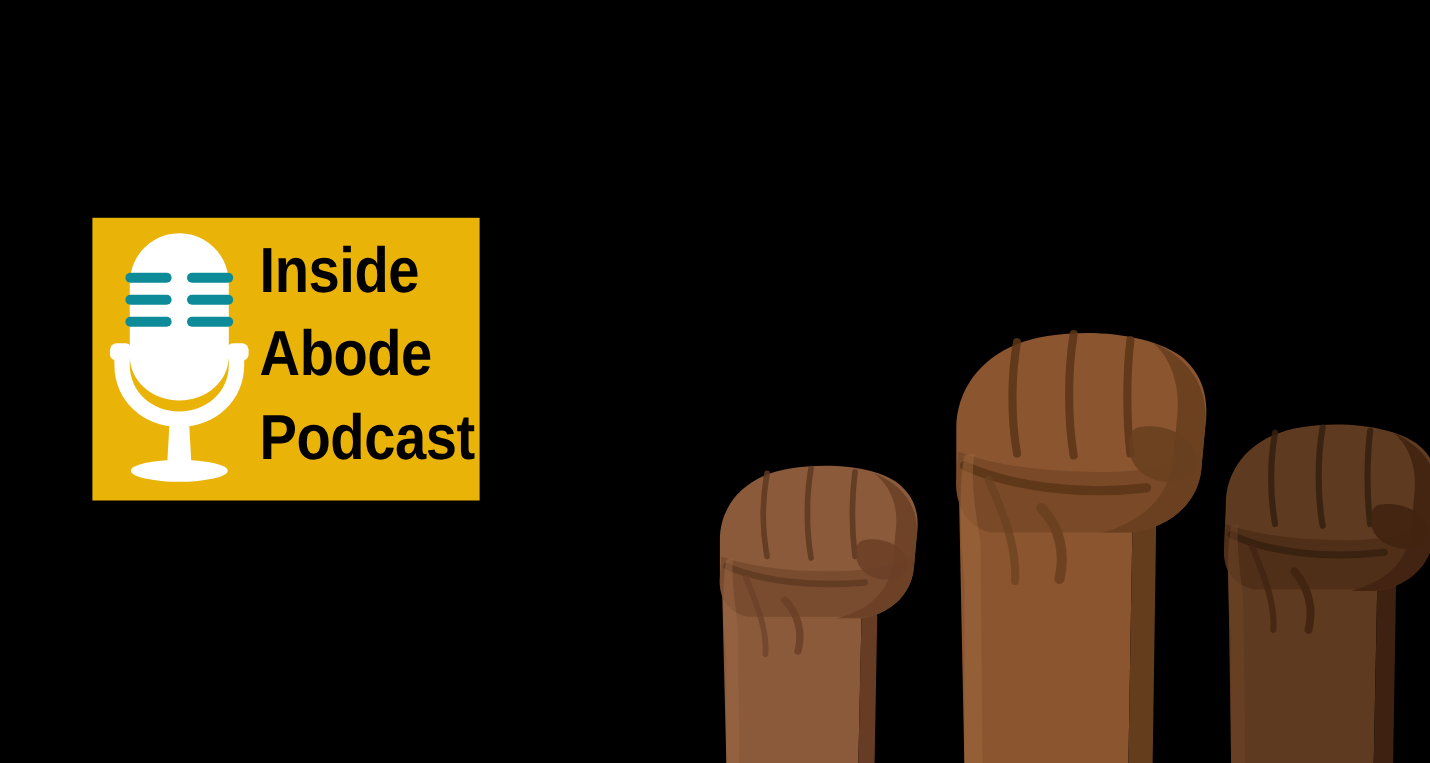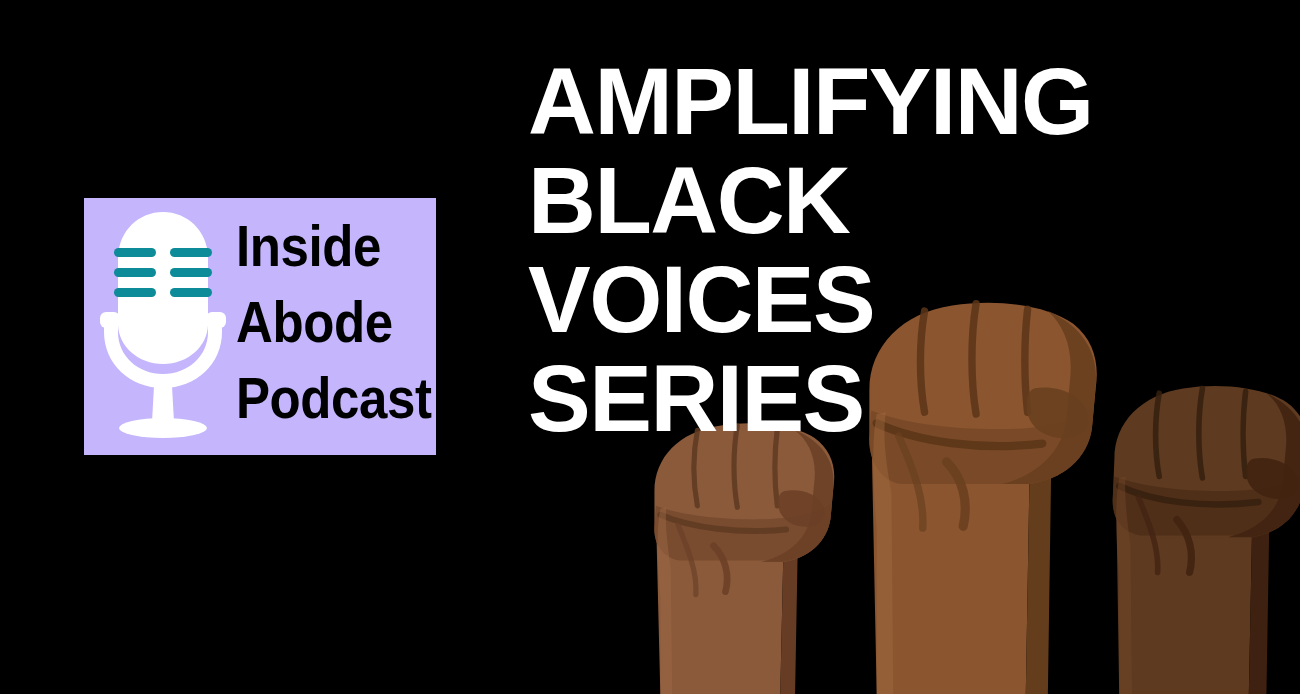--- a/index.html
+++ b/index.html
@@ -28,21 +28,21 @@
   }
   .fists-layer svg { display: block; width: 1300px; height: 694px; }
 
   
   .logo-card {
     position: absolute;
     left: 84px;
     top: 198px;
     width: 352px;
     height: 257px;
-    background: #c4b5fd;
+    background: #eab308;
     display: block;
   }
   .logo-mic {
     position: absolute;
     left: 8px;
     top: 8px;
     width: 142px;
     height: 240px;
   }
   .logo-mic svg { display: block; width: 100%; height: 100%; }
@@ -272,20 +272,14 @@
       </svg>
     </div>
 
     <div class="logo-text">
       <span>Inside</span>
       <span>Abode</span>
       <span>Podcast</span>
     </div>
   </div>
 
-  <div class="headline">
-    <span class="line">AMPLIFYING</span>
-    <span class="line">BLACK</span>
-    <span class="line">VOICES</span>
-    <span class="line">SERIES</span>
-  </div>
 
 </div>
 
 </body></html>

